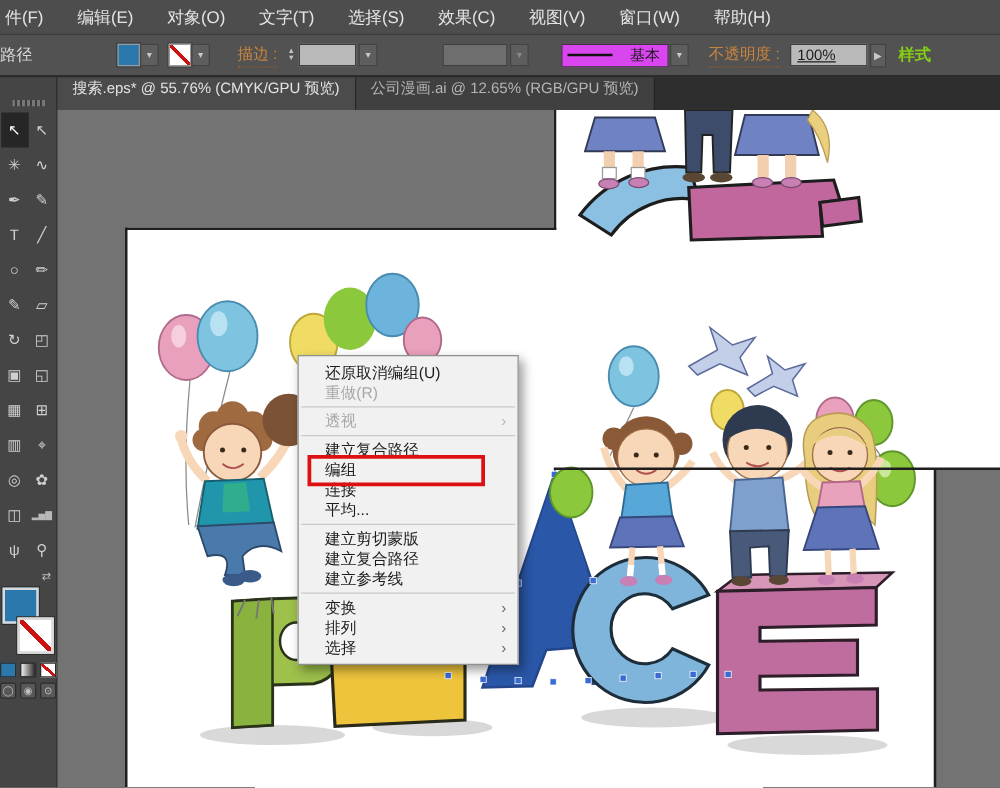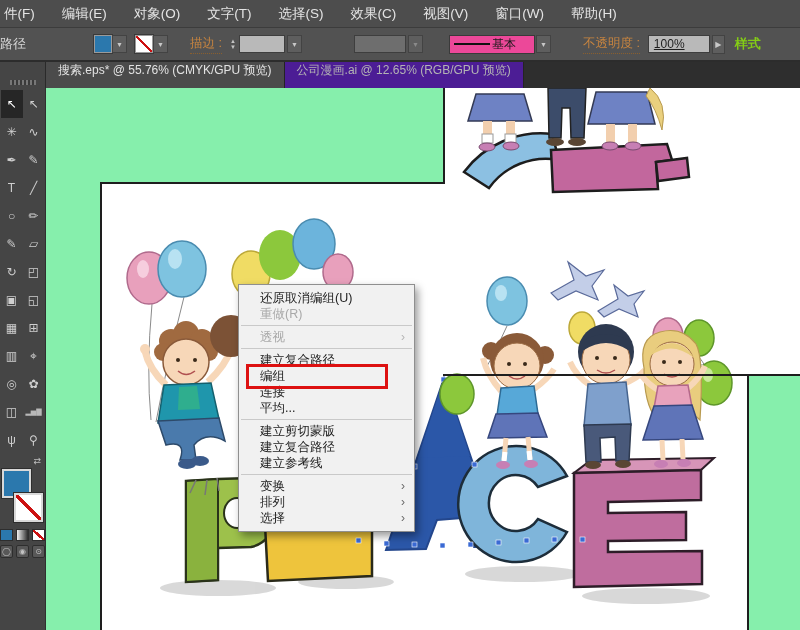--- a/index.html
+++ b/index.html
@@ -22,38 +22,38 @@
   .swatch.stroke { background:
      linear-gradient(to top right, transparent 44%, #cc1111 44%, #cc1111 56%, transparent 56%), #fff; }
   .dd-btn { width:15px; height:18px; background:#5e5e5e; border:1px solid #434343;
     color:#c8c8c8; font-size:7px; display:flex; align-items:center; justify-content:center; margin-right:8px; }
   .orange-label { color:#c9853f; border-bottom:1px dotted #8a5f2e; padding-bottom:1px; white-space:nowrap; }
   .stepper { display:flex; flex-direction:column; margin:0 3px 0 8px; color:#c4c4c4; font-size:6px; line-height:6px; }
   .field { height:18px; background:#b9b9b9; border:1px solid #3e3e3e; }
   .f-strokeval { width:46px; }
   .f-disabled { width:52px; background:#6e6e6e; margin-left:44px; }
   .dd-btn.dis { color:#8a8a8a; }
-  .brushbox { width:86px; height:19px; background:#ec4899; border:1px solid #3a3a3a; color:#1a1a1a;
-    display:flex; align-items:center; gap:2px; padding:0 4px; margin-left:18px; font-size:12px; }
+  .brushbox { width:86px; height:19px; background:#d946ef; border:1px solid #3a3a3a; color:#1a1a1a;
+    display:flex; align-items:center; gap:14px; padding:0 4px; margin-left:18px; font-size:12px; }
   .brushline { display:inline-block; width:36px; height:2px; background:#111; }
   .f-opacity { width:62px; color:#1e1e1e; font-size:12px; display:flex; align-items:center; padding-left:5px; margin-left:8px;text-decoration:underline; }
   .arrow-btn { width:13px; height:19px; background:#5e5e5e; border:1px solid #434343; color:#c8c8c8;
     font-size:8px; display:flex; align-items:center; justify-content:center; margin-right:10px; }
   .cb-style { color:#84cc16; font-size:13px;font-weight:bold; }
 
   
   .tabbar { height:26px; background:#2e2e2e; display:flex; flex:0 0 auto; align-items:stretch; }
   .tab-left-spacer { width:46px; background:#454545; border-right:1px solid #2a2a2a;
     display:flex; align-items:flex-end; justify-content:center; padding-bottom:3px; }
   .grip { width:26px; height:5px;
     background:repeating-linear-gradient(90deg,#777 0 2px,#3a3a3a 2px 4px); }
   .tab { display:flex; align-items:center; gap:10px; padding:0 12px; font-size:12px;
     border-right:1px solid #242424; white-space:nowrap;flex-direction:column; }
   .tab.active { background:#4b4b4b; color:#e2e2e2; }
-  .tab.inactive { background:#4c1d95; color:#b4b4b4;gap:37px; }
+  .tab.inactive { background:#404040; color:#b4b4b4;gap:37px; }
   .tab .x { color:#9c9c9c; font-size:12px; }
 
   
   .workspace { flex:1; display:flex; min-height:0; }
   .toolbar { width:46px; background:#454545; border-right:1px solid #303030; flex:0 0 auto;
     display:flex; flex-direction:column; align-items:center; padding-top:2px; }
   .tgrid { display:grid; grid-template-columns:22px 22px; }
   .tcell { height:28px; display:flex; align-items:center; justify-content:center;
     color:#cfcfcf; font-size:12px; cursor:default; }
   .tcell.sel { background:#262626; color:#ffffff; }
@@ -67,21 +67,21 @@
     background:linear-gradient(to top right, transparent 45%, #cc1111 45%, #cc1111 55%, transparent 55%), #fff; }
   .minirow, .modes { display:flex; gap:3px; margin-top:4px; }
   .mini { width:13px; height:12px; border:1px solid #2e2e2e; }
   .mini.m-color { background:var(--fill-blue,#2b78ad); }
   .mini.m-grad { background:linear-gradient(90deg,#f2f2f2,#2a2a2a); }
   .mini.m-none { background:linear-gradient(to top right, transparent 42%, #cc1111 42%, #cc1111 58%, transparent 58%), #fff; }
   .mode { width:13px; height:13px; background:#585858; border:1px solid #2e2e2e; border-radius:2px;
     display:flex; align-items:center; justify-content:center; color:#c2c2c2; font-size:8px; }
 
   
-  .canvas { position:relative; flex:1; background:#86efac; overflow:hidden; }
+  .canvas { position:relative; flex:1; background:#737373; overflow:hidden; }
   .white-tr { position:absolute; left:397px; top:0; width:357px; height:287px; background:#fff; }
   .white-main { position:absolute; left:54px; top:94px; width:648px; height:448px; background:#fff; }
   svg.artwork { position:absolute; left:0; top:0; pointer-events:none; }
 
   
   .ctx { position:absolute; left:192px; top:196px; width:177px; background:#f1f1f1;
     border:1px solid #8f8f8f; box-shadow:3px 4px 8px rgba(0,0,0,.4); padding:5px 0;
     font-size:12.5px; z-index:5; }
   .mi { height:16px; line-height:16px; padding-left:21px; position:relative; color:#1c1c1c;
     white-space:nowrap; cursor:default; }
@@ -124,21 +124,21 @@
     </span>
     <span class="field f-strokeval"></span>
     <span class="dd-btn" style="margin-left:2px">▼</span>
     <span class="field f-disabled"></span>
     <span class="dd-btn dis" style="margin-left:2px">▼</span>
     <span class="brushbox">
       <span class="brushline"></span>
       <span>基本</span>
     </span>
     <span class="dd-btn" style="margin-left:1px">▼</span>
-    <span class="orange-label" style="margin-left:24px">不透明度 :</span>
+    <span class="orange-label" style="margin-left:8px">不透明度 :</span>
     <span class="field f-opacity">100%</span>
     <span class="arrow-btn" style="margin-left:2px">▶</span>
     <span class="cb-style">样式</span>
   </div>
 
   <div class="tabbar">
     <div class="tab-left-spacer">
       <span class="grip"></span>
     </div>
     <div class="tab active">

